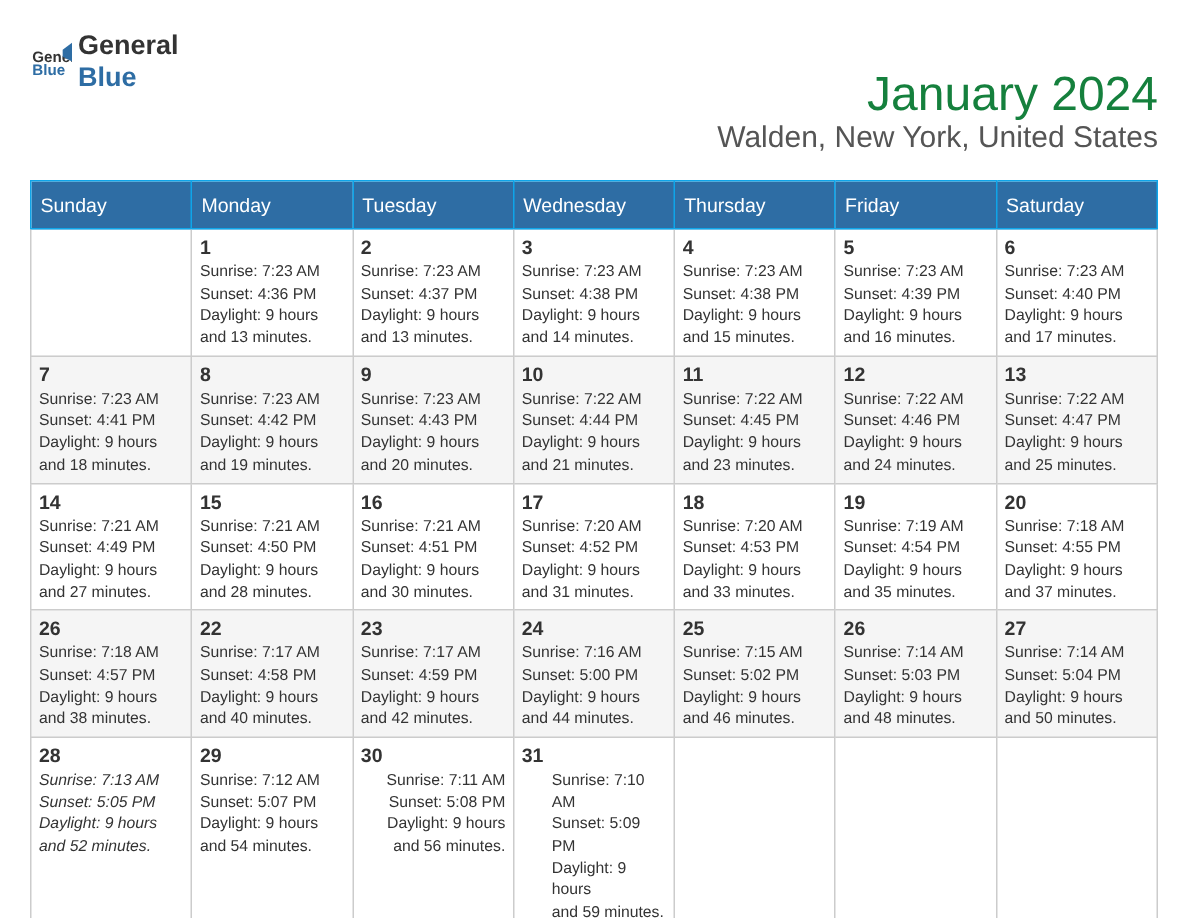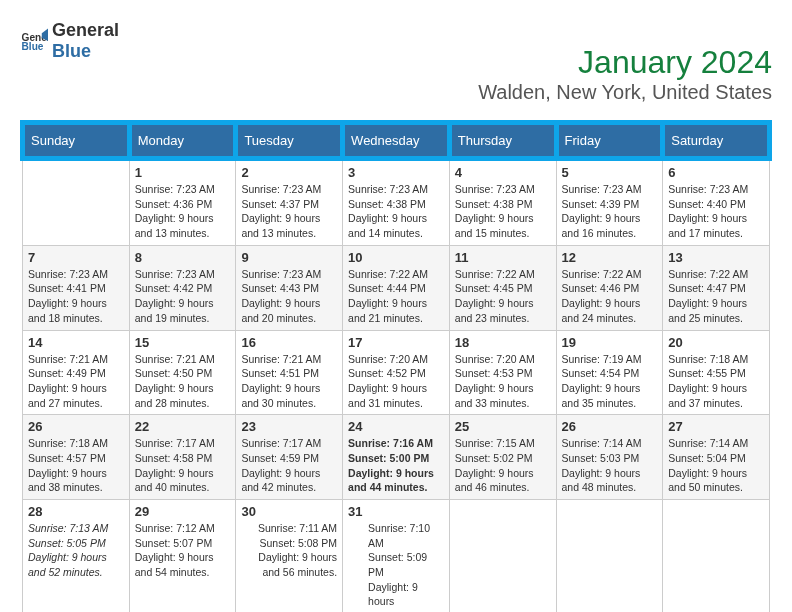--- a/index.html
+++ b/index.html
@@ -43,21 +43,21 @@
       border-collapse: collapse;
       font-size: 11px;
     }
     .calendar-table th {
       background-color: #2e6da4;
       color: #fff;
       padding: 8px 6px;
       text-align: left;
       font-size: 13px;
       font-weight: normal;
-      border: 5px solid #0ea5e9;
+      border: 1px solid #0ea5e9;
     }
     .calendar-table td {
       border: 1px solid #ccc;
       vertical-align: top;
       padding: 4px 5px;
       width: calc(100% / 7);
       min-height: 80px;
       background: #fff;
     }
     .calendar-table tr:nth-child(even) td {
@@ -277,21 +277,21 @@
         </td>
         <td>
           <span class="day-number">23</span>
           <div class="day-info" style="white-space: pre-line;">Sunrise: 7:17 AM
 Sunset: 4:59 PM
 Daylight: 9 hours
 and 42 minutes.</div>
         </td>
         <td>
           <span class="day-number">24</span>
-          <div class="day-info" style="white-space: pre-line; font-weight: bold;">Sunrise: 7:16 AM
+          <div class="day-info" style="white-space: pre-line;">Sunrise: 7:16 AM
 Sunset: 5:00 PM
 Daylight: 9 hours
 and 44 minutes.</div>
         </td>
         <td>
           <span class="day-number">25</span>
           <div class="day-info" style="white-space: pre-line;">Sunrise: 7:15 AM
 Sunset: 5:02 PM
 Daylight: 9 hours
 and 46 minutes.</div>

